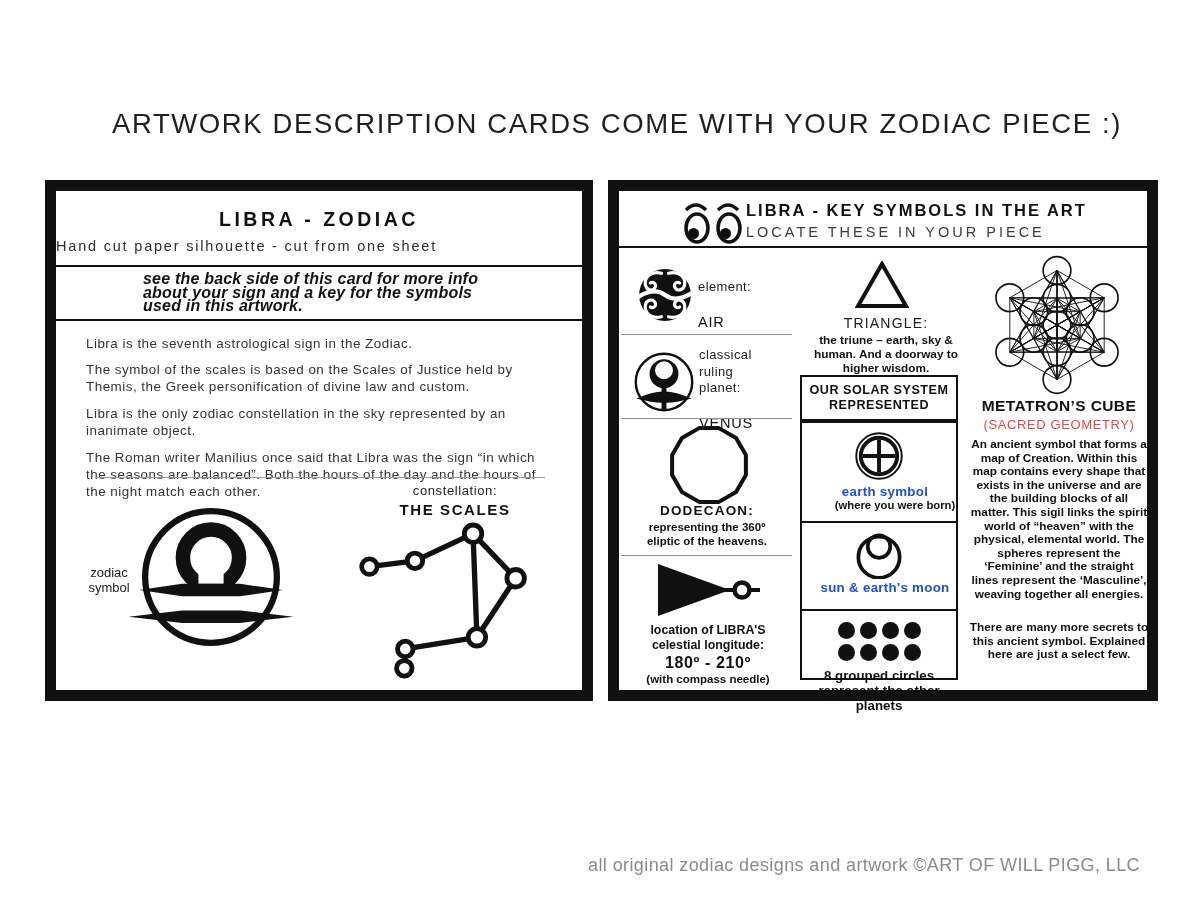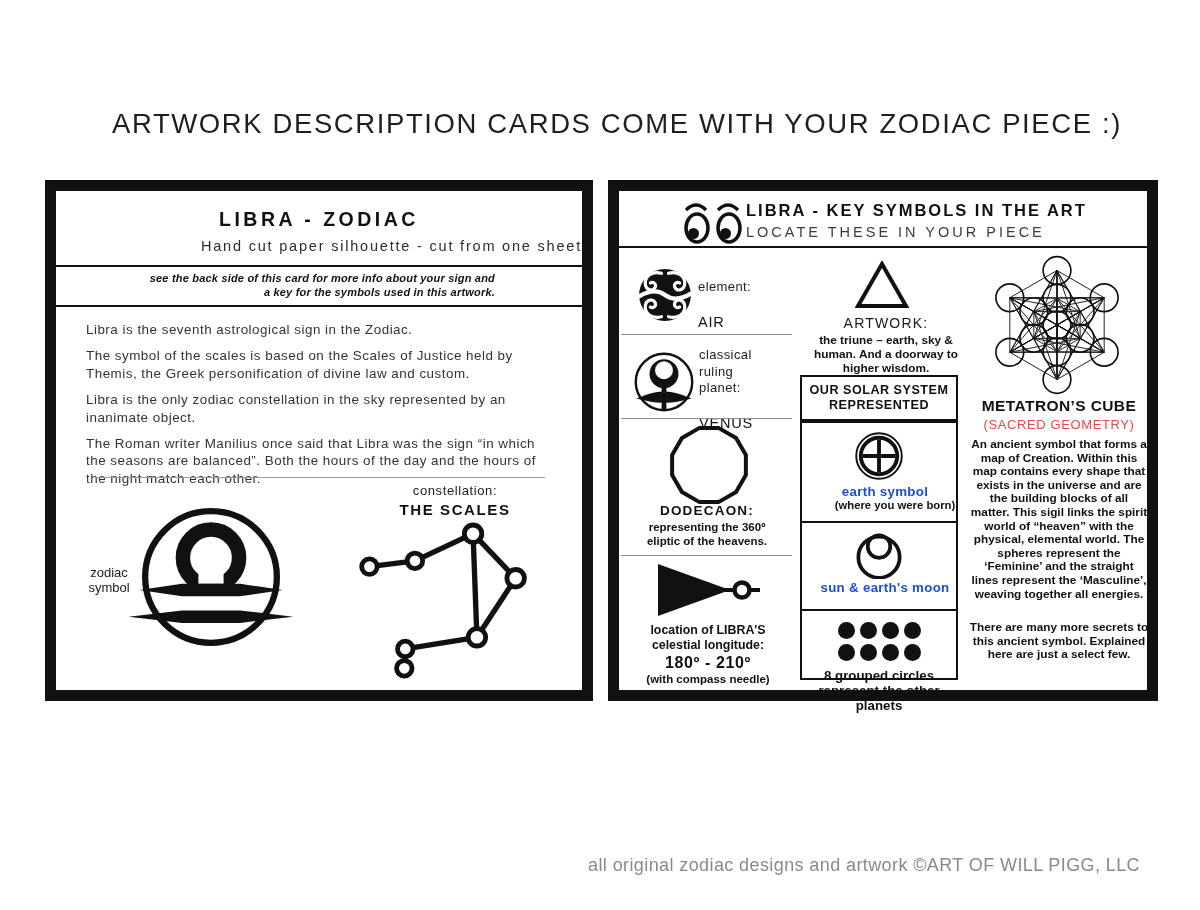--- a/index.html
+++ b/index.html
@@ -12,24 +12,24 @@
 
   .card { position:absolute; top:180px; height:521px; background:#fff;
     border:11px solid #111; }
   .card-left  { left:45px;  width:548px; }
   .card-right { left:608px; width:550px; }
   .card-inner { position:relative; width:100%; height:100%; }
 
   
   .lc-title { text-align:center; padding-top:17px; font-size:19.5px; font-weight:700;
     letter-spacing:3.5px; color:#111; }
-  .lc-sub { text-align:right; margin-top:7px; font-size:14.5px; letter-spacing:1.8px; color:#2d2d2d; }
+  .lc-sub { text-align:left; margin-top:7px; font-size:14.5px; letter-spacing:1.8px; color:#2d2d2d; }
   .lc-band { margin-top:11px; border-top:2px solid #111; border-bottom:2px solid #111;
     padding:5px 0 6px; }
-  .lc-note { width:352px; margin:0 auto; text-align:right; font-size:11px;
+  .lc-note { width:352px; margin:0 auto; text-align:left; font-size:16px;
     font-weight:700; font-style:italic; line-height:13.5px; color:#111; letter-spacing:.2px; }
   .lc-paras { padding:14px 30px 0 30px; }
   .lc-paras p { font-size:13.4px; line-height:17.4px; letter-spacing:.5px;
     color:#333; margin-bottom:9px; }
   .lc-div { position:absolute; left:39px; top:286px; width:450px; height:0;
     border-top:1.4px solid #9b9b9b; }
 
   .zodiac-label { position:absolute; left:20px; top:374px; width:66px; text-align:center;
     font-size:13px; line-height:15px; color:#222; }
   .zodiac-svg { position:absolute; left:63px; top:294px; width:184px; height:184px; }
@@ -230,21 +230,21 @@
         <div class="a">location of LIBRA'S</div>
         <div class="a">celestial longitude:</div>
         <div class="r">180º - 210º</div>
         <div class="n">(with compass needle)</div>
       </div>
 
       <svg class="tri-svg" viewBox="0 0 54 48">
         <polygon class="ink" stroke-width="4" stroke-linejoin="miter" points="27,3 51,45 3,45"></polygon>
       </svg>
       <div class="tri-cap">
-        <div class="t">ARTWORK:</div>
+        <div class="t">TRIANGLE:</div>
         <div class="d">the triune – earth, sky &amp; human. And a doorway to higher wisdom.</div>
       </div>
 
       <div class="solar-box">
         <div class="solar-head">OUR SOLAR SYSTEM REPRESENTED</div>
         <div class="solar-sec" style="height:93px">
           <svg class="earth-svg" viewBox="-40 -40 80 80">
             <circle class="ink" r="35" stroke-width="3"></circle>
             <circle class="ink" r="28" stroke-width="6"></circle>
             <line class="ink" x1="-25" y1="0" x2="25" y2="0" stroke-width="6"></line>

